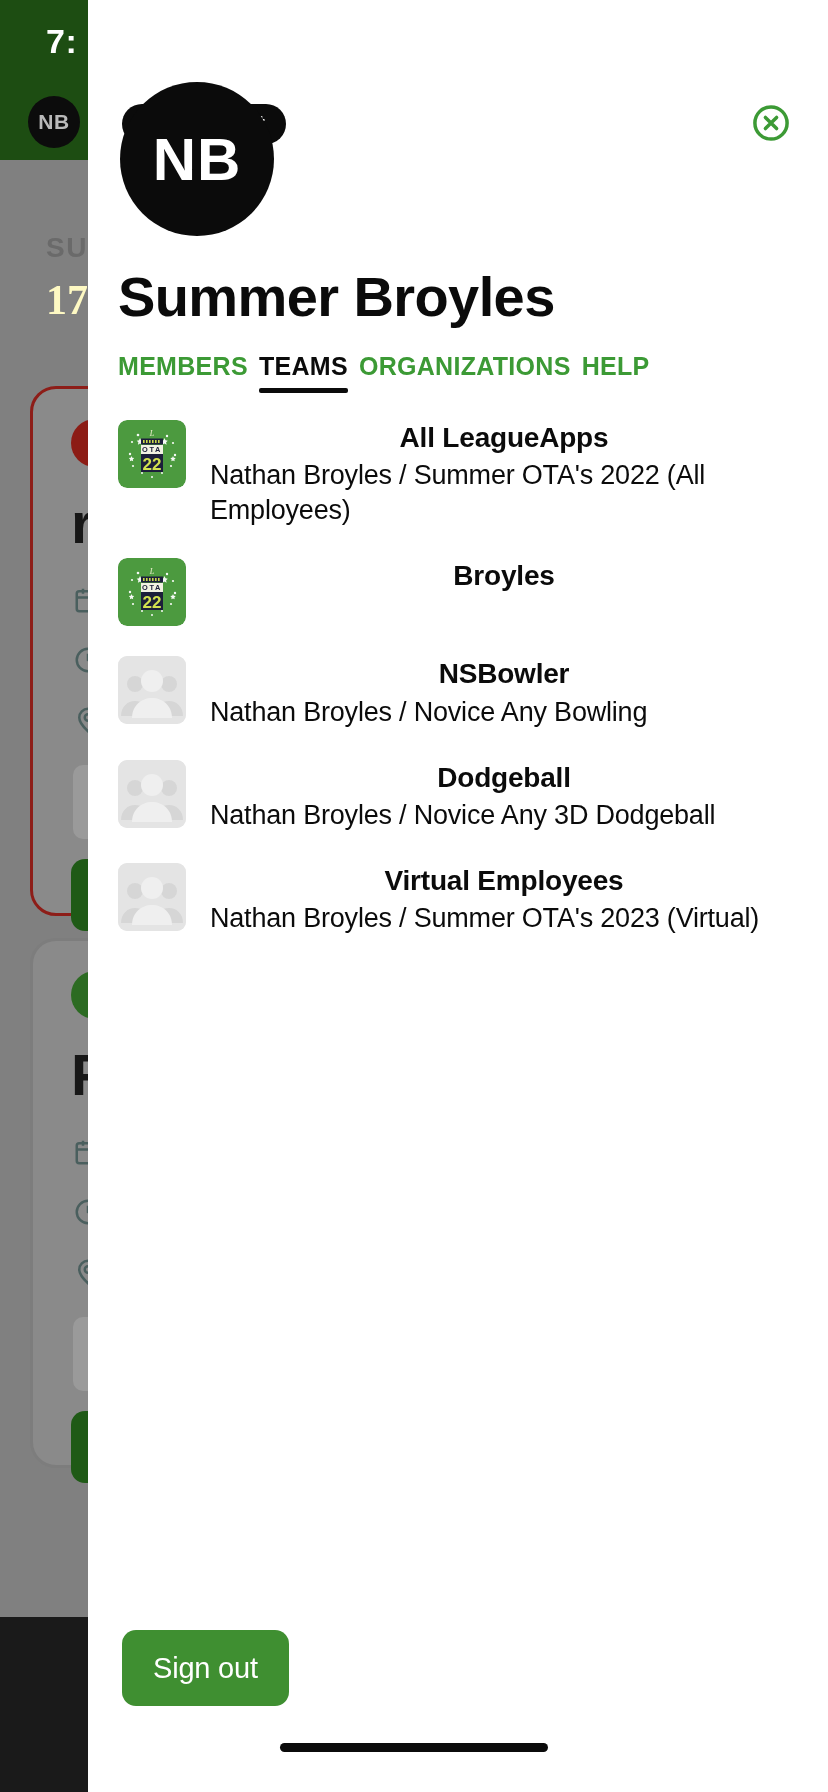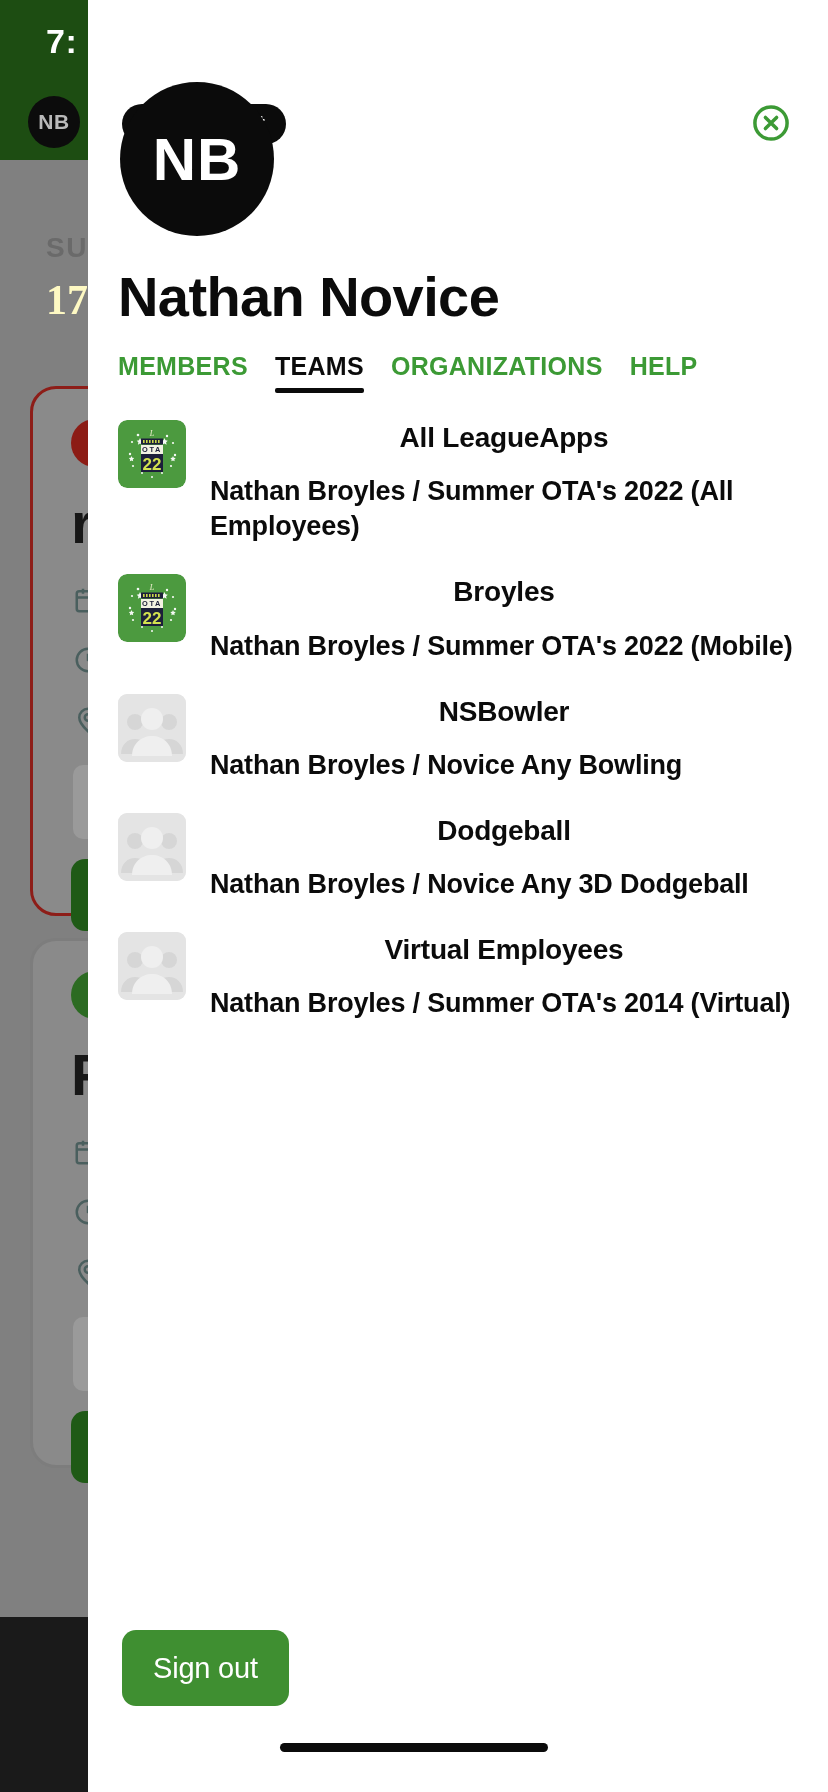--- a/index.html
+++ b/index.html
@@ -208,21 +208,21 @@
     font-weight: 800;
     letter-spacing: -0.6px;
     white-space: nowrap;
   }
 
   .tabs {
     position: absolute;
     left: 30px; top: 352px;
     display: flex;
     align-items: flex-start;
-    gap: 27px;
+    gap: 11px;
   }
   .tab {
     position: relative;
     background: none;
     border: none;
     padding: 0 0 16px 0;
     font-family: "Liberation Sans", sans-serif;
     font-size: 25px;
     font-weight: 700;
     letter-spacing: 0.3px;
@@ -267,24 +267,24 @@
     color: #0b0b0b;
     font-size: 28px;
     font-weight: 700;
     line-height: 1.22;
     letter-spacing: -0.2px;
     text-align: center;
   }
   .team-sub {
     color: #0b0b0b;
     font-size: 27px;
-    font-weight: 700;
+    font-weight: 400;
     line-height: 1.3;
     letter-spacing: -0.2px;
-    margin-top: 19px;
+    margin-top: 3px;
   }
 
   .signout-btn {
     position: absolute;
     left: 34px; top: 1630px;
     height: 76px;
     border-radius: 14px;
     background: #3f8f31;
     color: #ffffff;
     font-family: "Liberation Sans", sans-serif;
@@ -392,21 +392,21 @@
 
     <button class="close-btn" aria-label="Close">
       <svg viewBox="0 0 24 24" width="42" height="42" fill="none" stroke="#3c9a35" stroke-width="2" stroke-linecap="round">
         <circle cx="12" cy="12" r="9.2"></circle>
         <path d="M8.8 8.8l6.4 6.4M15.2 8.8l-6.4 6.4"></path>
       </svg>
     </button>
 
     <div class="big-avatar">NB</div>
 
-    <div class="user-name">Nathan Novice</div>
+    <div class="user-name">Summer Broyles</div>
 
     <div class="tabs">
       <button class="tab">MEMBERS</button>
       <button class="tab active">TEAMS</button>
       <button class="tab">ORGANIZATIONS</button>
       <button class="tab">HELP</button>
     </div>
 
     <div class="team-list">
 
@@ -485,21 +485,20 @@
                 <rect x="40" y="20" width="1.6" height="3"></rect>
             </g>
             <rect x="23" y="25" width="22" height="9" fill="#f2f2e2"></rect>
             <text x="34" y="32.2" text-anchor="middle" font-family="Liberation Sans, sans-serif" font-weight="700" font-size="7.4" letter-spacing="1.6" fill="#1c1f3a">OTA</text>
             <rect x="23" y="34" width="22" height="18" fill="#1c1f3a"></rect>
             <text x="34" y="49.5" text-anchor="middle" font-family="Liberation Sans, sans-serif" font-weight="700" font-size="17" fill="#d3e24f">22</text>
           </svg>
         </div>
         <div class="team-text">
           <div class="team-name">Broyles</div>
-          <div class="team-sub">Nathan Broyles / Summer OTA's 2022 (Mobile)</div>
         </div>
       </div>
 
       <div class="team-item">
         <div class="team-avatar">
           <svg viewBox="0 0 68 68">
             <rect width="68" height="68" rx="9" fill="#e4e4e4"></rect>
             <g fill="#d6d6d6">
               <circle cx="17" cy="28" r="8"></circle>
                 <path d="M3 60c0-9 6.3-15 14-15s14 6 14 15z"></path>
@@ -551,21 +550,21 @@
                 <path d="M37 60c0-9 6.3-15 14-15s14 6 14 15z"></path>
             </g>
             <g fill="#efefef">
               <circle cx="34" cy="25" r="11"></circle>
                 <path d="M14 62c0-12 9-20 20-20s20 8 20 20z"></path>
             </g>
           </svg>
         </div>
         <div class="team-text">
           <div class="team-name">Virtual Employees</div>
-          <div class="team-sub">Nathan Broyles / Summer OTA's 2014 (Virtual)</div>
+          <div class="team-sub">Nathan Broyles / Summer OTA's 2023 (Virtual)</div>
         </div>
       </div>
 
     </div>
 
     <button class="signout-btn">Sign out</button>
   </div>
 
   <div class="home-indicator"></div>
 </div>

